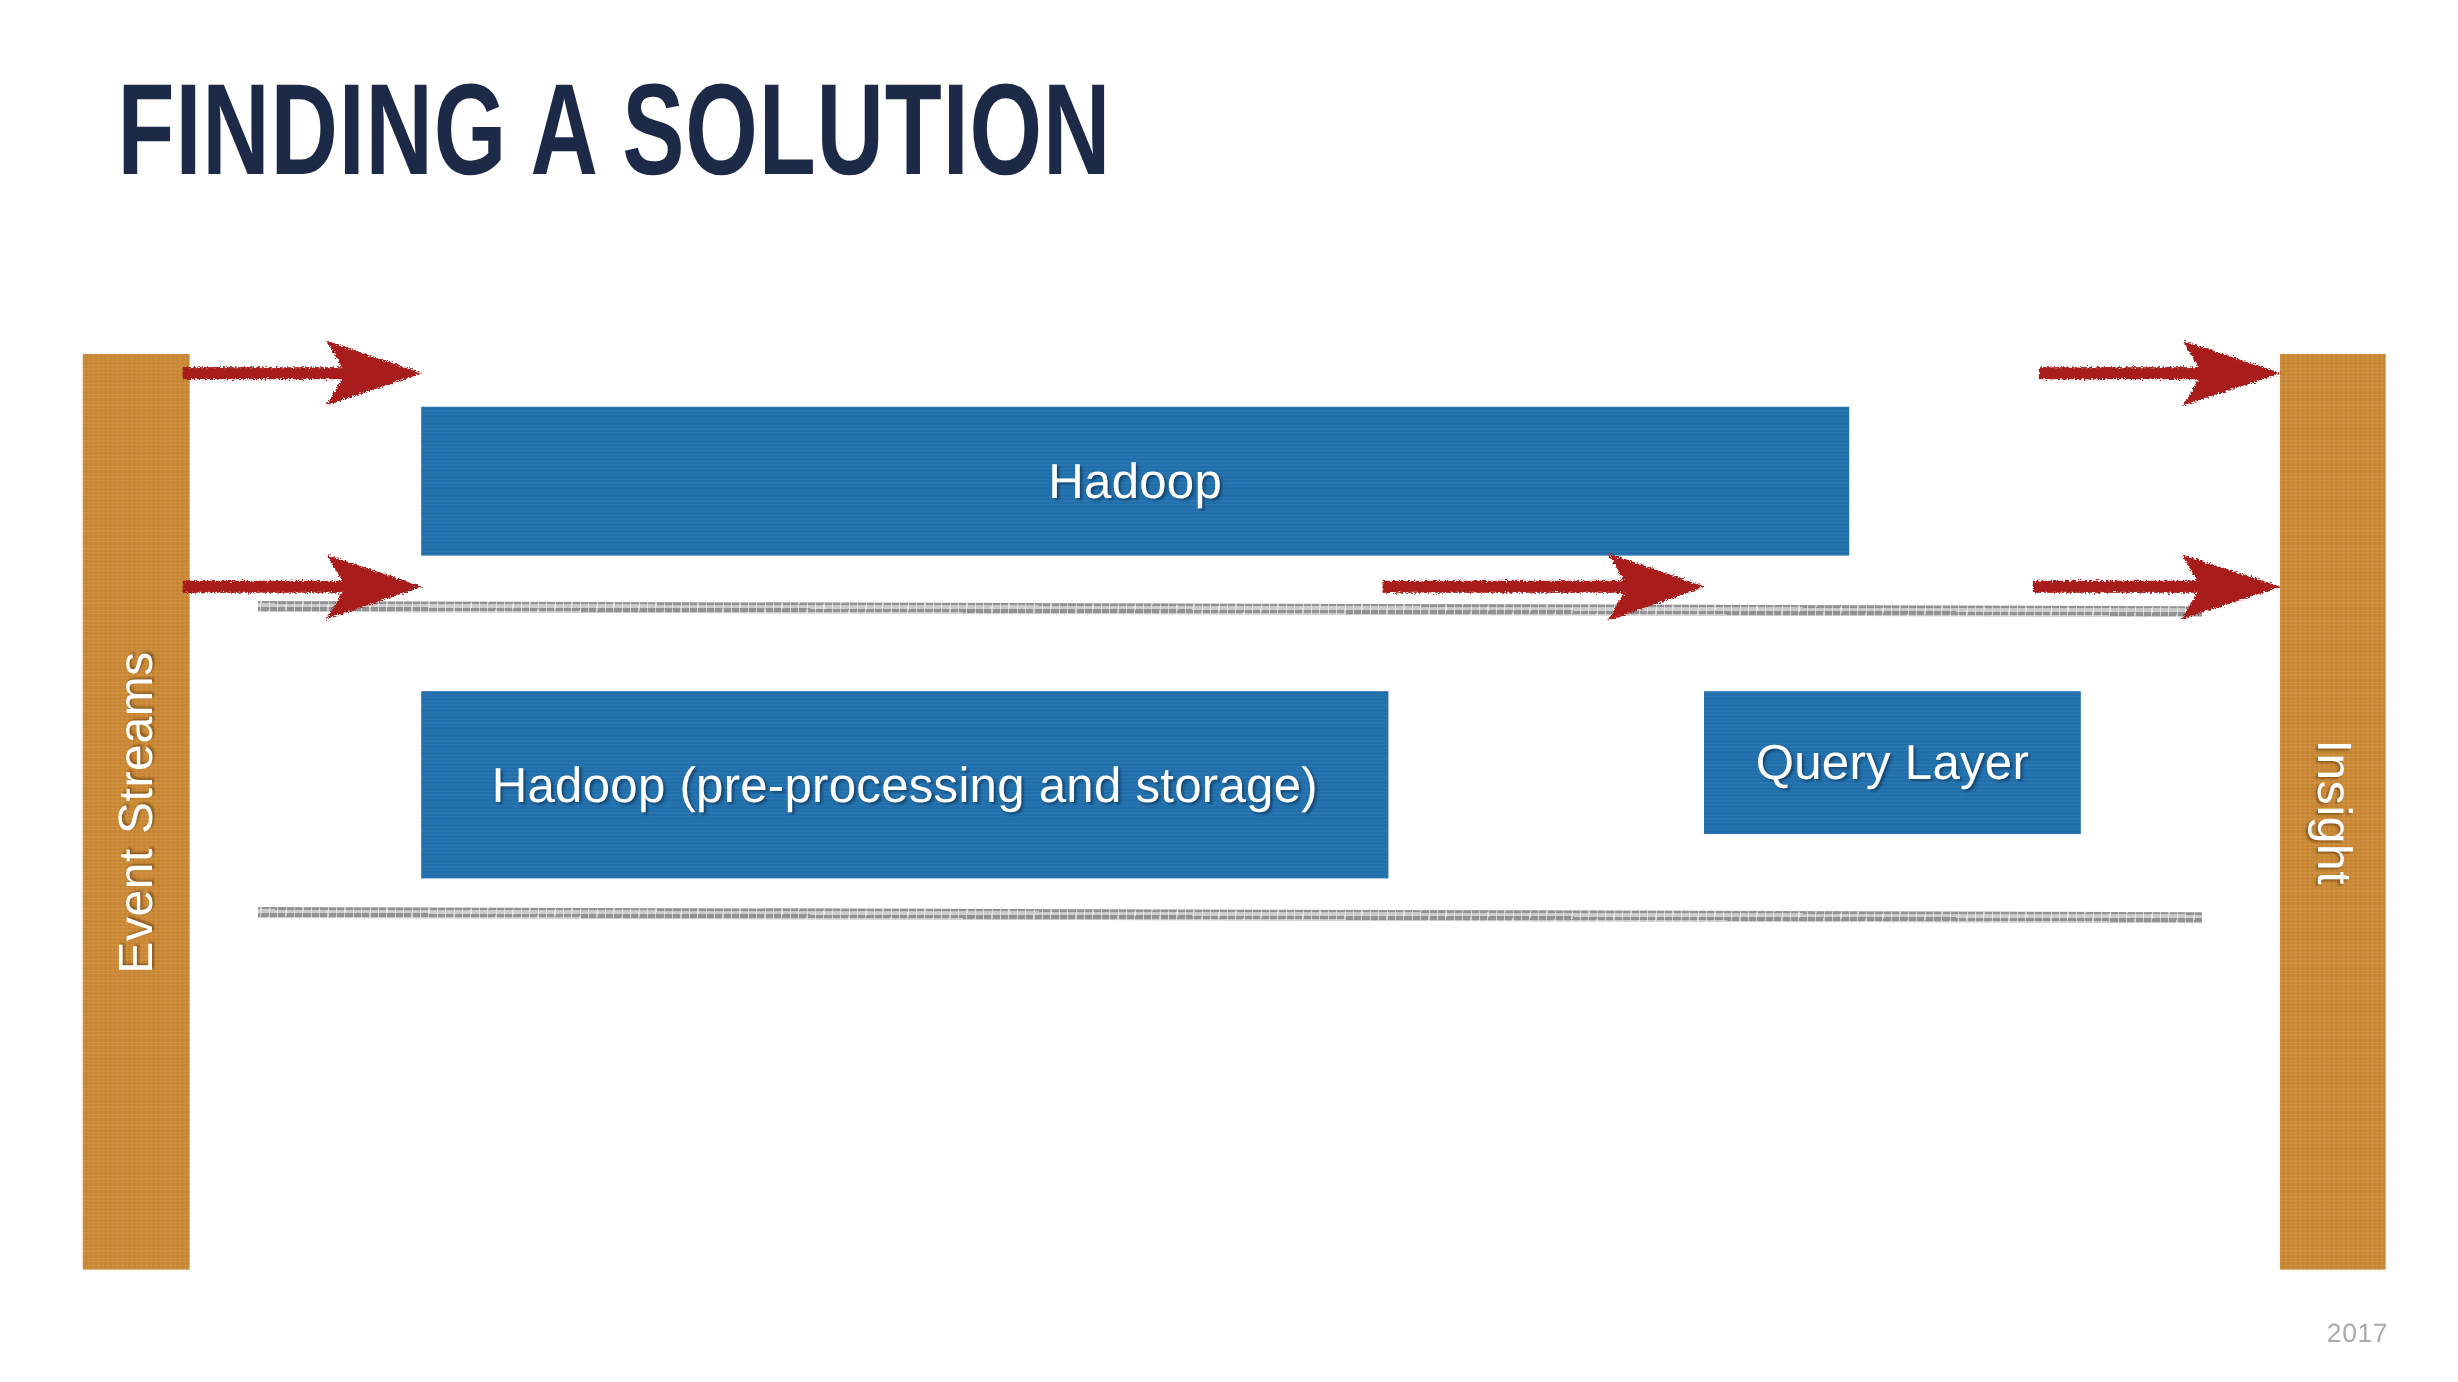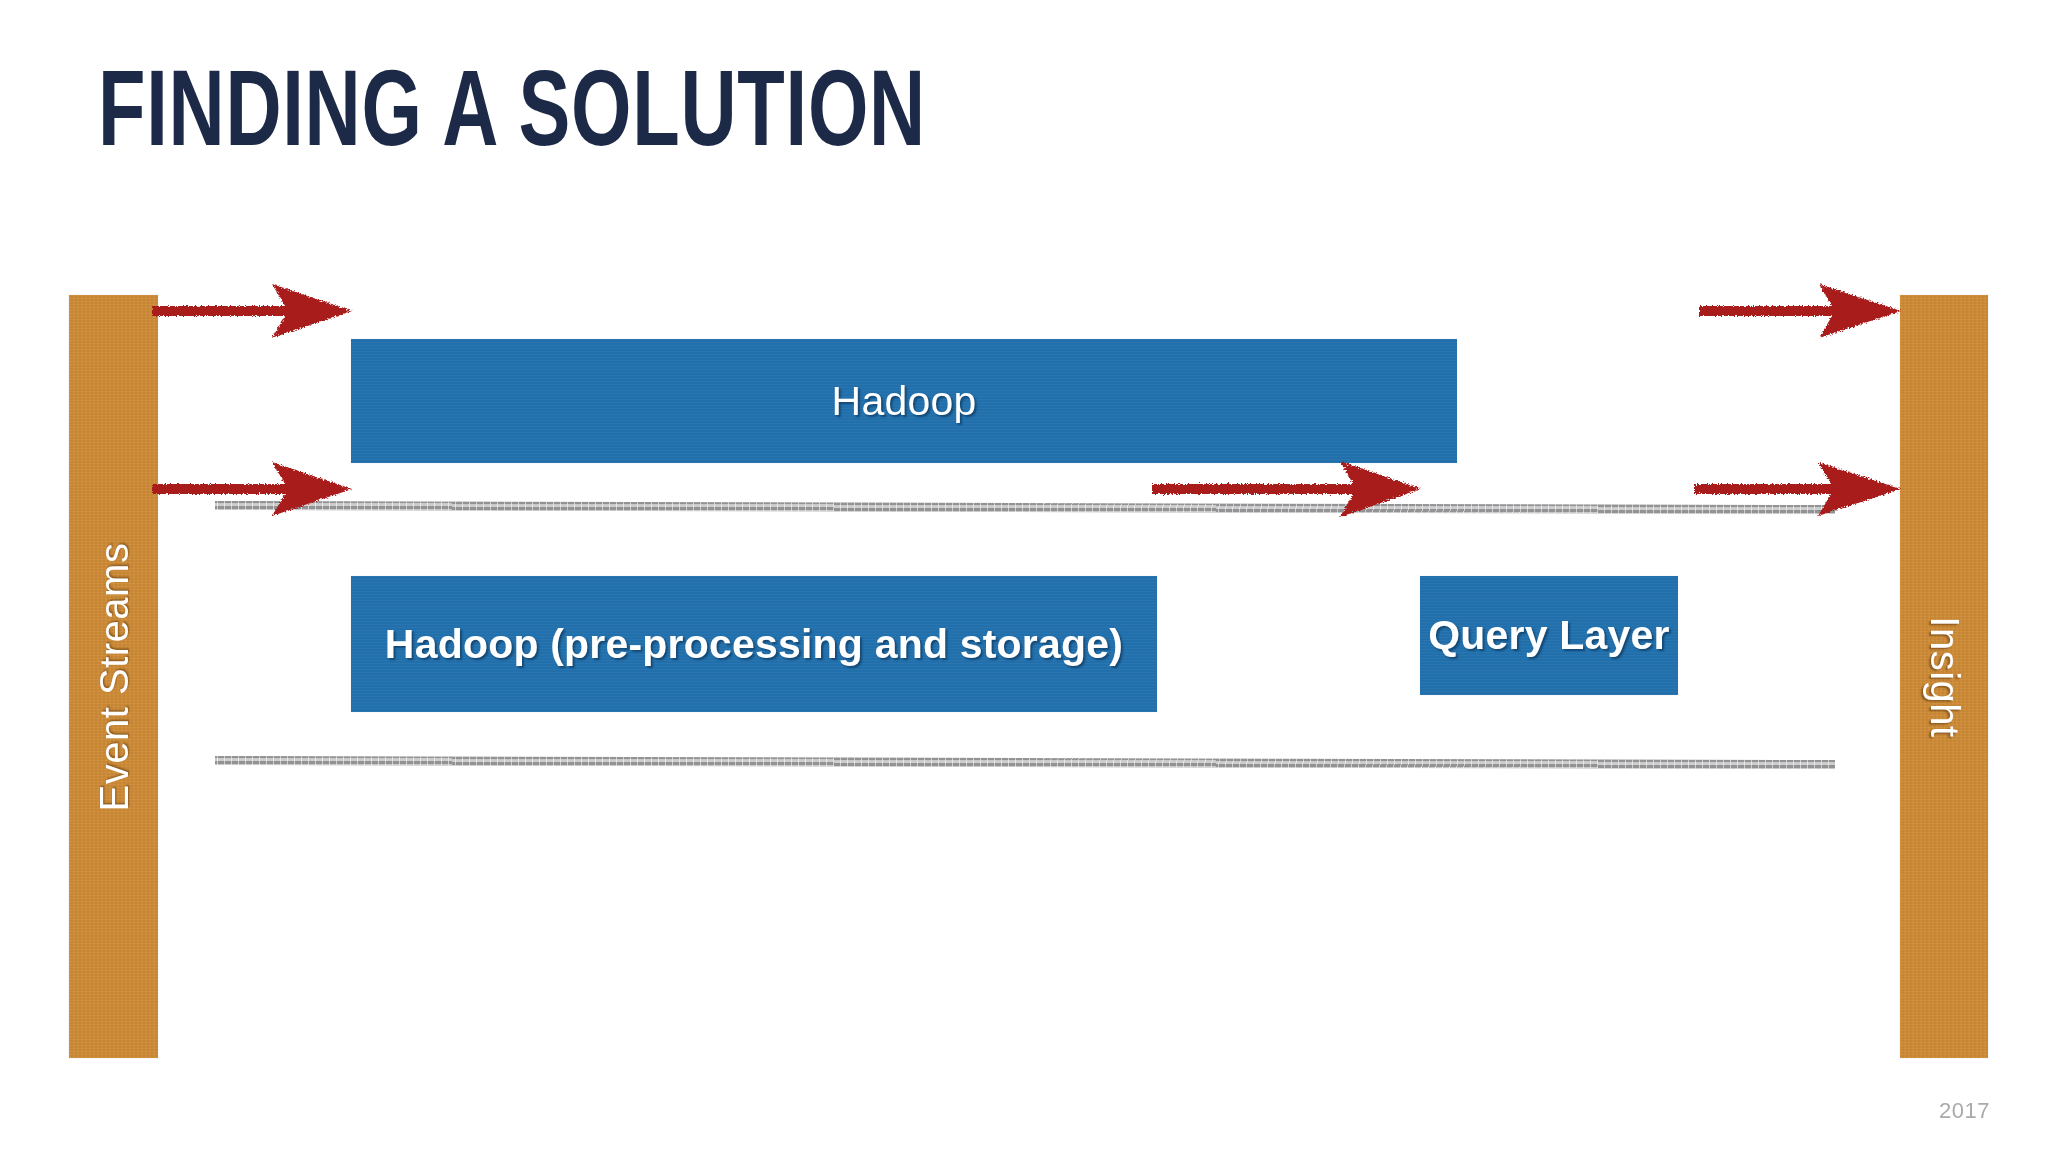--- a/index.html
+++ b/index.html
@@ -92,36 +92,34 @@
   .bluebox-label {
     color: #ffffff;
     font-size: 41px;
     letter-spacing: 0.2px;
     white-space: nowrap;
     text-shadow: 2px 2px 2px rgba(10,40,70,0.55);
   }
   #box-hadoop-top {
     left: 351px;
     top: 323px;
-    width: 1106px;
+    width: 1190px;
     height: 124px;
   }
   #box-hadoop-pre {
     left: 351px;
     top: 560px;
     width: 806px;
-    height: 136px;
-    font-weight: bold;
+    height: 156px;
   }
   #box-query-layer {
     left: 1420px;
     top: 560px;
-    width: 258px;
+    width: 314px;
     height: 119px;
-    font-weight: bold;
   }
 
   
   .divider {
     position: absolute;
     left: 215px;
     width: 1620px;
     height: 9px;
     background: #8E8E90;
     background-image:

